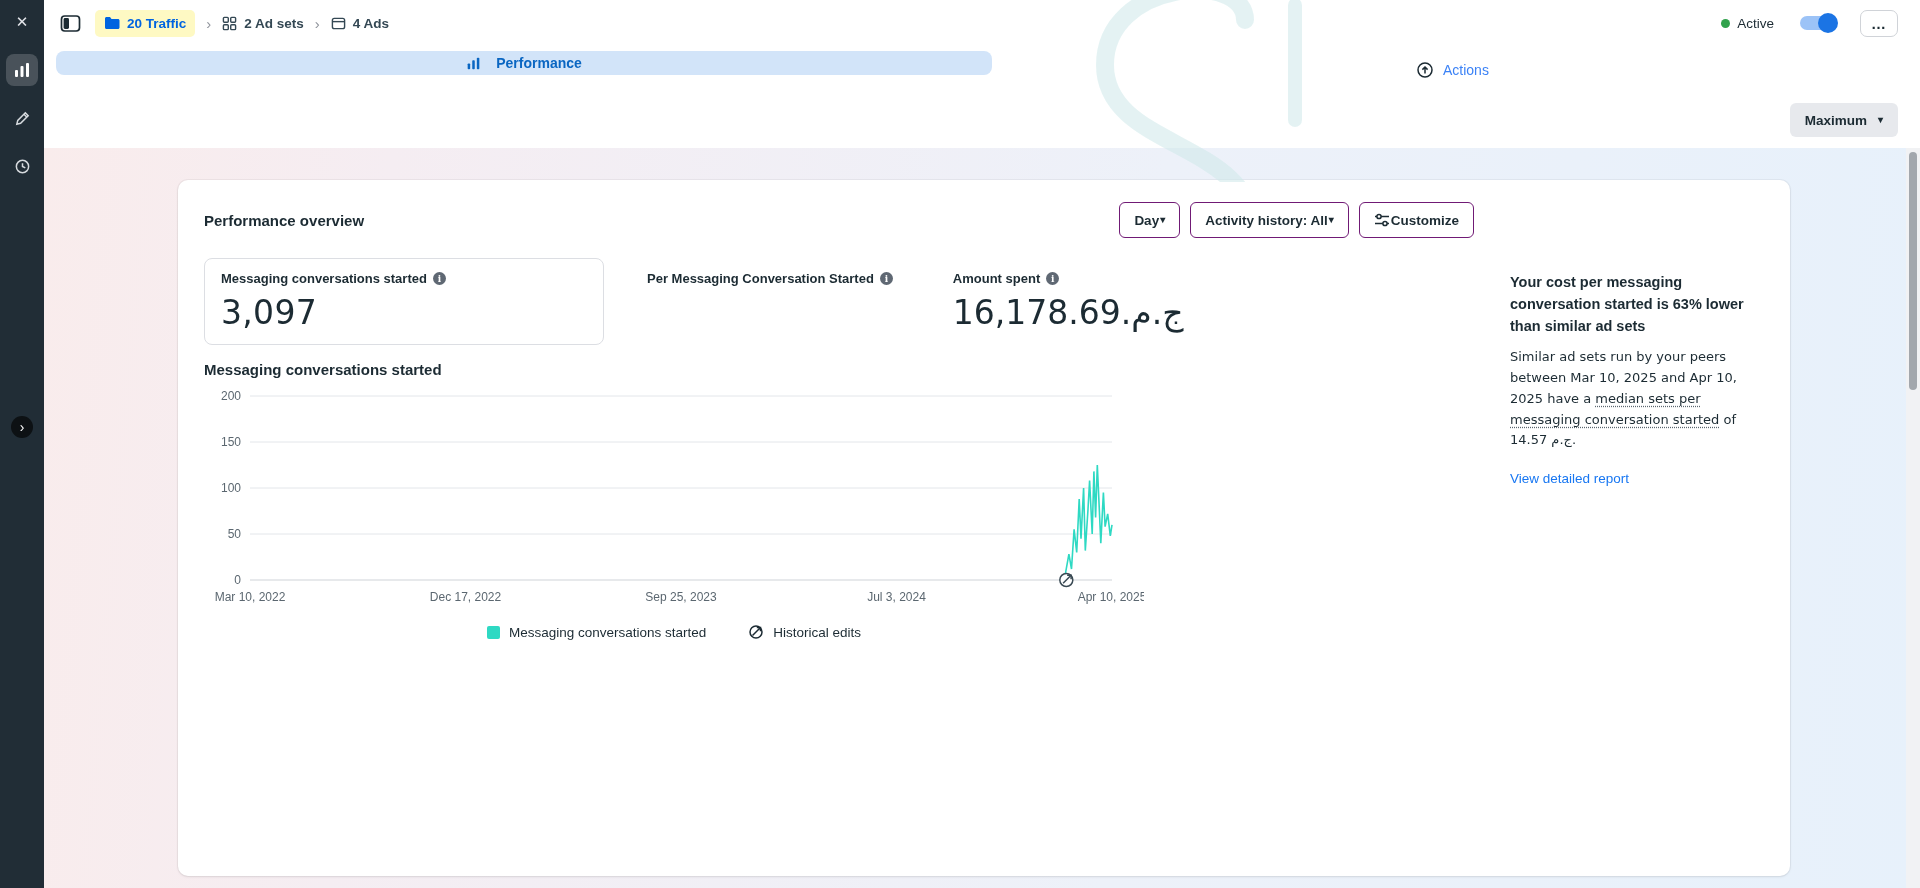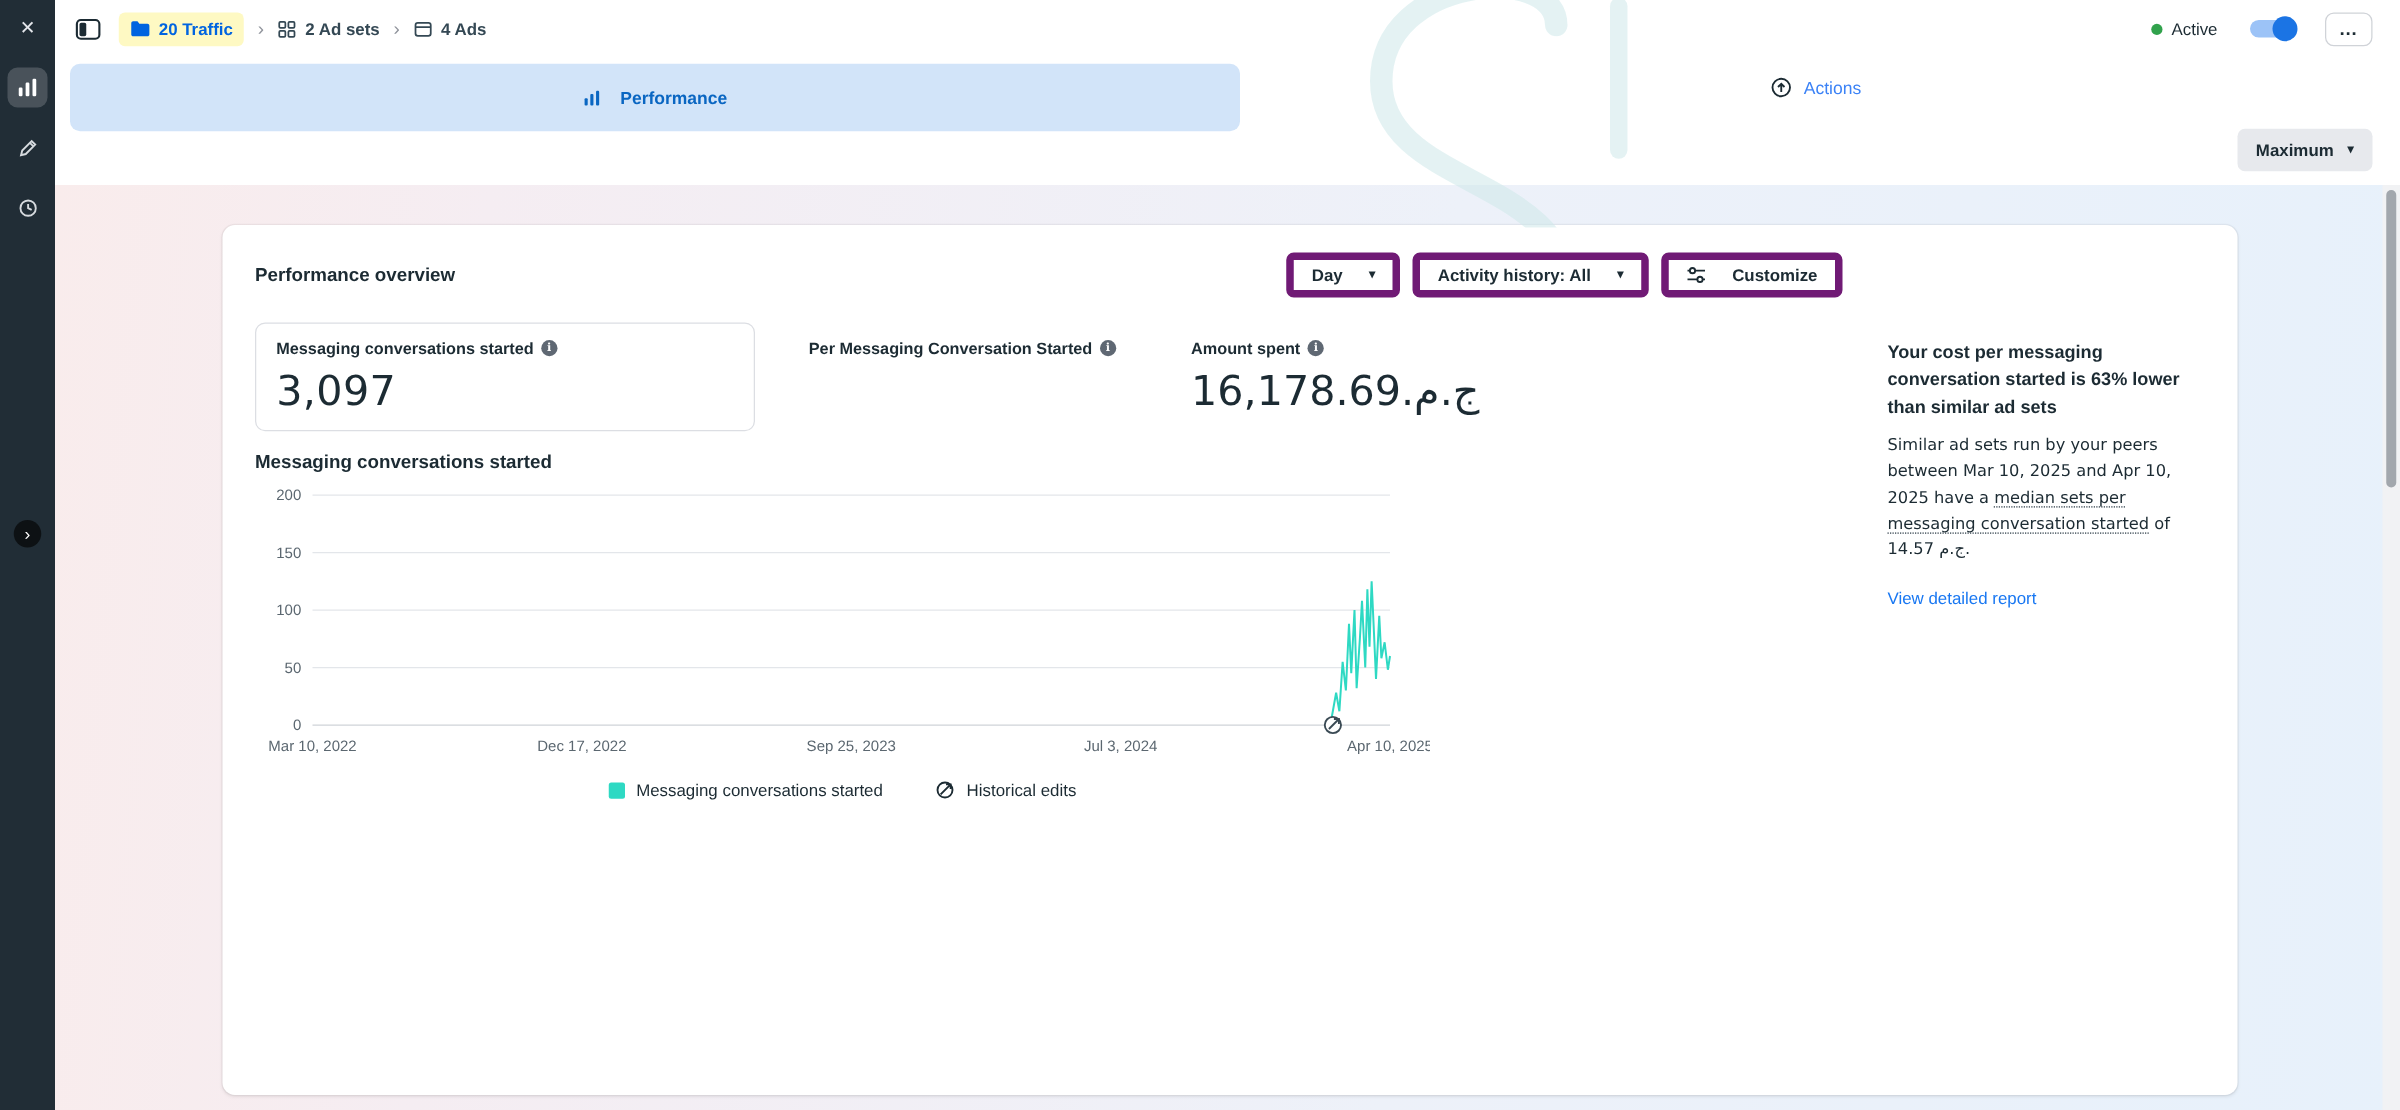--- a/index.html
+++ b/index.html
@@ -28,21 +28,21 @@
   .spacer { flex:1; }
   .status { display:flex; align-items:center; gap:7px; font-size:13.5px; }
   .status-dot { width:9px; height:9px; border-radius:50%; background:#31a24c; }
   .toggle { position:relative; width:36px; height:14px; border-radius:7px; background:#9cc3f7; margin-left:26px; cursor:pointer; }
   .toggle .knob { position:absolute; right:-2px; top:-3px; width:20px; height:20px; border-radius:50%; background:#1b74e4; }
   .more-btn { margin-left:24px; width:38px; height:27px; border:1px solid #d0d3d8; border-radius:7px;
               display:flex; align-items:center; justify-content:center; font-size:15px; font-weight:700;
               letter-spacing:1px; color:#1c2b33; cursor:pointer; background:#fff; }
 
   .row2 { height:50px; position:relative; }
-  .perf-banner { position:absolute; left:12px; top:5px; width:936px; height:54px; background:#d2e4f9;
+  .perf-banner { position:absolute; left:12px; top:5px; width:936px; height:24px; background:#d2e4f9;
                  border-radius:8px; display:flex; align-items:center; justify-content:center; gap:15px;
                  color:#0a66c2; font-weight:700; font-size:14px; cursor:pointer; }
   .actions-tab { position:absolute; left:1372px; top:5px; height:38px; display:flex; align-items:center; gap:9px;
                  font-size:14px; font-weight:500; color:#3b82f6; cursor:pointer; }
 
   .row3 { height:52px; position:relative; }
   .maximum-btn { position:absolute; right:22px; top:7px; height:34px; padding:0 15px; background:#e7e9ed;
                  border-radius:6px; display:flex; align-items:center; gap:11px; font-size:13.5px;
                  font-weight:600; cursor:pointer; }
   .caret { font-size:10px; line-height:1; color:#1c2b33; }
@@ -56,22 +56,22 @@
   .content { position:absolute; left:44px; top:148px; width:1876px; height:740px; z-index:2;
              background:linear-gradient(95deg,#f9ecec 0%,#f5edf2 18%,#edf1f9 58%,#e7f1fb 100%); }
 
   .card { position:absolute; left:134px; top:32px; width:1612px; height:696px; background:#fff;
           border-radius:10px; box-shadow:0 0 0 1px rgba(0,0,0,.04), 0 1px 3px rgba(0,0,0,.08);
           padding:22px 26px; z-index:3; }
 
   .card-header { width:1270px; display:flex; justify-content:space-between; align-items:center; }
   .card-title { font-size:15px; font-weight:700; }
   .ctl-group { display:flex; gap:10px; }
-  .ctl-btn { height:36px; border:6px solid #701a75; border-radius:6px; background:#fff; display:flex;
-             align-items:center; gap:21px; padding:0 14px; font-size:13.5px; font-weight:600;
+  .ctl-btn { height:36px; border:1px solid #701a75; border-radius:6px; background:#fff; display:flex;
+             align-items:center; gap:1px; padding:0 14px; font-size:13.5px; font-weight:600;
              color:#1c2b33; cursor:pointer; }
 
   .card-body { display:flex; margin-top:20px; }
   .left-col { width:1270px; }
   .right-col { width:254px; margin-left:36px; padding-top:14px; }
 
   .metrics { display:flex; gap:26px; }
   .metric { padding:12px 16px; border:1px solid transparent; border-radius:8px; cursor:pointer; }
   .metric.boxed { border-color:#dcdee3; width:400px; }
   .metric-label { font-size:13px; font-weight:700; display:flex; align-items:center; gap:6px; white-space:nowrap; }

